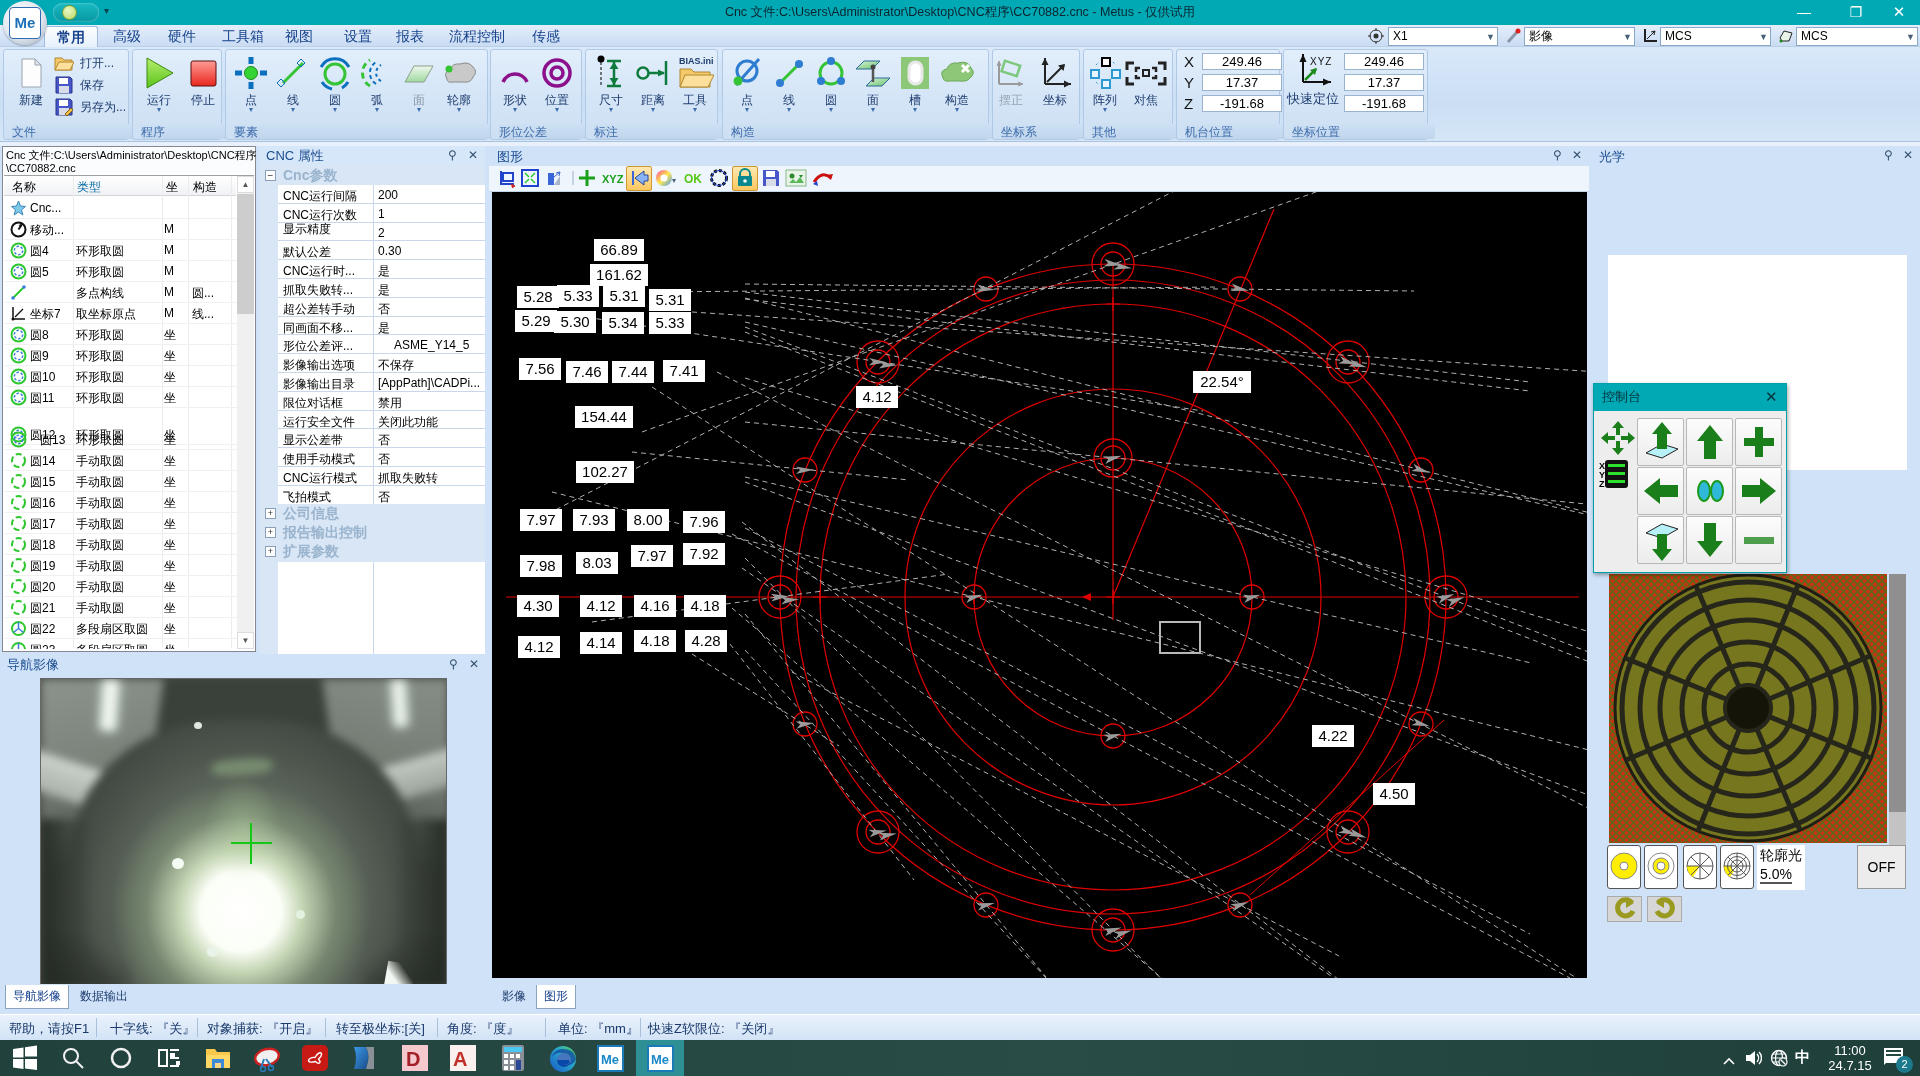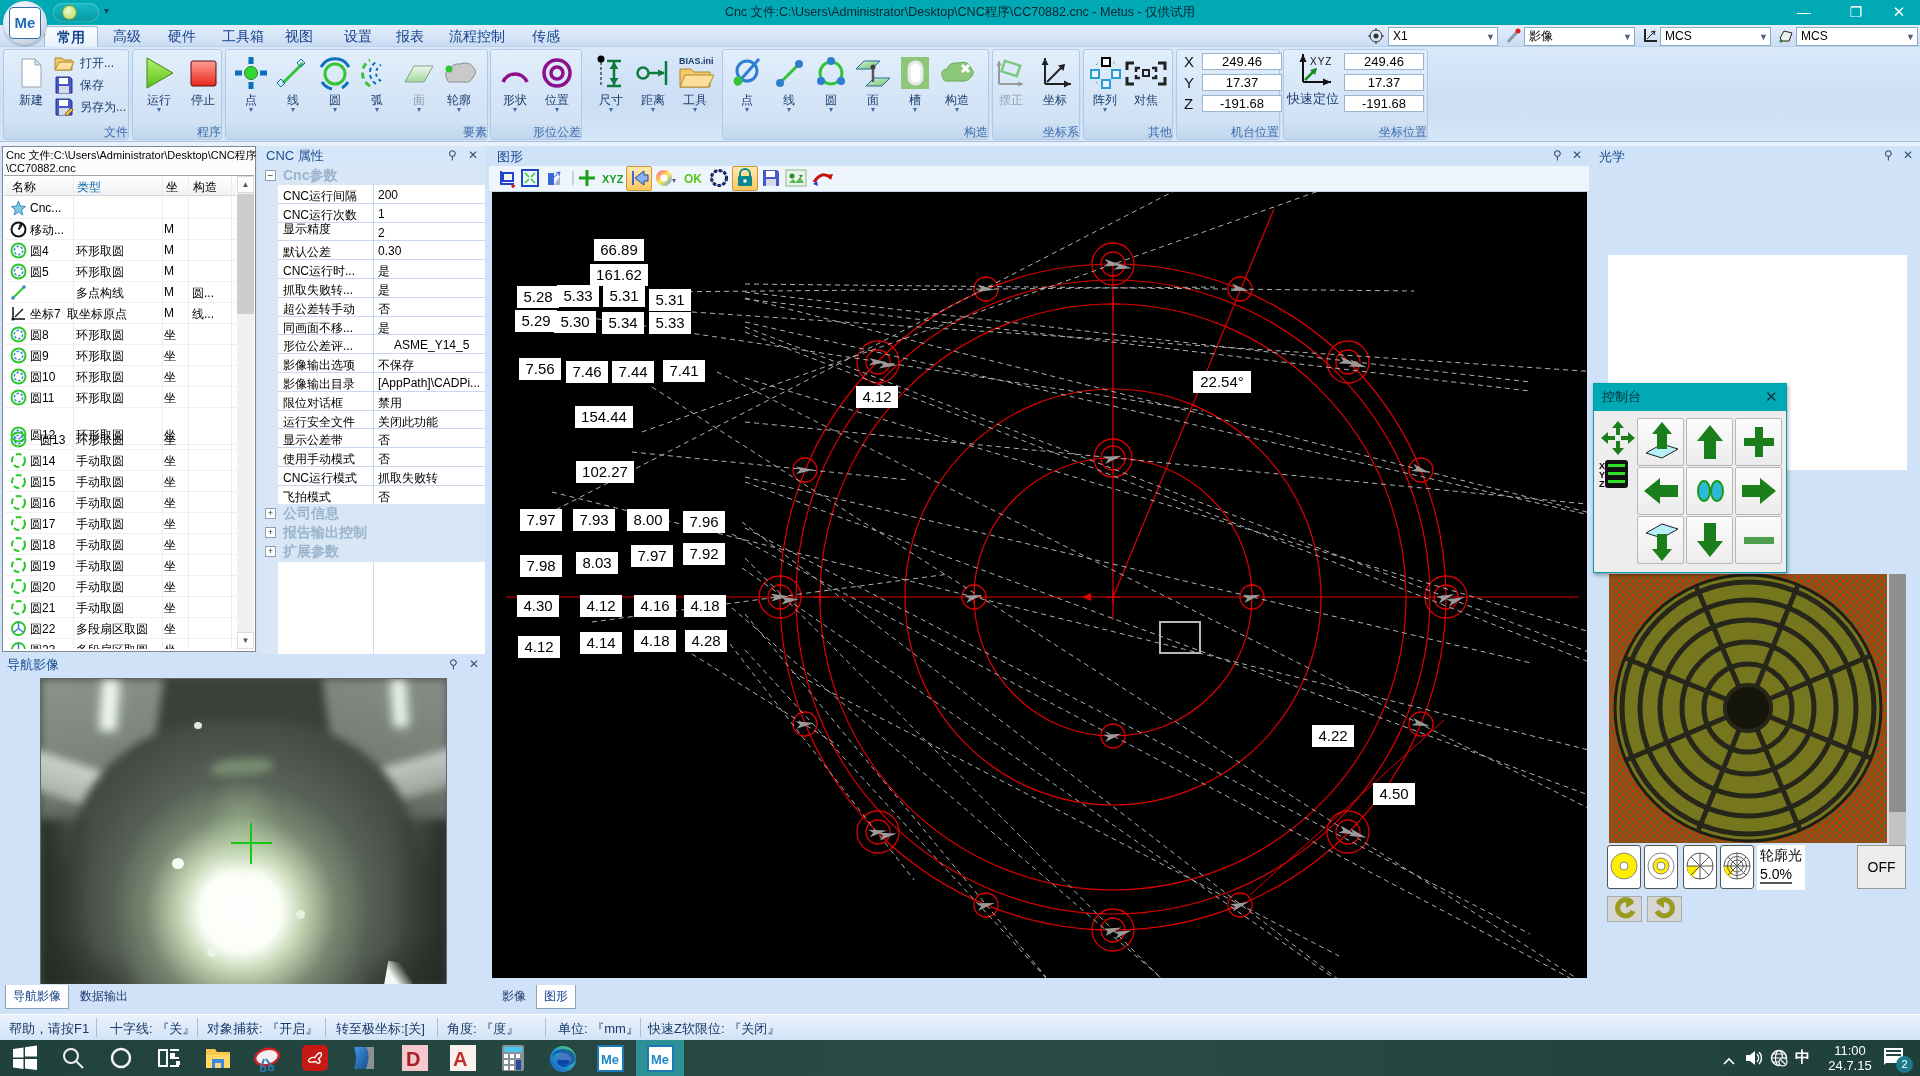--- a/index.html
+++ b/index.html
@@ -2,21 +2,21 @@
 <html><head><meta charset="utf-8"><style>
 *{margin:0;padding:0;box-sizing:border-box;}
 html,body{width:1920px;height:1076px;overflow:hidden;font-family:"Liberation Sans",sans-serif;}
 .abs{position:absolute;}
 body{position:relative;background:#cfe2f8;}
 .rtab{position:absolute;top:1px;height:21px;line-height:21px;font-size:14px;color:#15428b;text-align:center;}
 .rtab.active{background:linear-gradient(#fdfeff,#e6f0fb);border:1px solid #9ebce0;border-bottom:none;border-radius:3px 3px 0 0;font-weight:bold;}
 .combo{position:absolute;top:2px;height:19px;background:#fff;border:1px solid #8ba8c7;font-size:12px;color:#000;line-height:17px;padding-left:4px;}
 .combo .da{position:absolute;right:2px;top:1px;color:#4a6078;font-size:9px;}
 .rgroup{position:absolute;top:2px;height:91px;background:linear-gradient(#e2eefb,#d4e5f7 55%,#cddff2);border:1px solid #b0c9e6;border-radius:3px;}
-.glabel{position:absolute;left:0;bottom:0px;width:100%;height:15px;font-size:12px;color:#3e6cab;text-align:right;background:linear-gradient(#cde0f4,#c0d5ec);border-radius:0 0 3px 3px;}
+.glabel{position:absolute;left:8px;bottom:0px;width:100%;height:15px;font-size:12px;color:#3e6cab;text-align:left;background:linear-gradient(#cde0f4,#c0d5ec);border-radius:0 0 3px 3px;}
 .bigbtn{position:absolute;width:46px;text-align:center;}
 .bigbtn .bt{font-size:12px;color:#1e3c6e;margin-top:0px;line-height:13px;}
 .bigbtn .dd{font-size:8px;color:#3e6cab;line-height:6px;}
 .smallbtn{position:absolute;height:22px;font-size:12px;color:#1e3c6e;line-height:22px;padding-left:8px;}
 .vals{position:absolute;width:80px;height:17px;background:#fff;border:1px solid #9ab4d0;font-size:13px;color:#000;text-align:center;line-height:15px;}
 .ptitle{font-size:13px;color:#1b4c8e;line-height:20px;}
 .pinx{position:absolute;top:3px;color:#33506e;font-size:12px;}
 .trow{position:absolute;left:1px;width:232px;height:21px;font-size:12px;color:#000;}
 .trow span{position:absolute;top:3px;}
 .prow{position:absolute;font-size:12px;color:#000;white-space:nowrap;}
@@ -224,20 +224,23 @@
     <div class="bigbtn" style="left:534px;top:5px;width:46px;">
       <div style="height:42px;display:flex;align-items:center;justify-content:center;">
         <svg width="36" height="36" viewBox="0 0 36 36" style="">
           <circle cx="18" cy="18" r="13" fill="none" stroke="#8c0f8c" stroke-width="3.5"></circle>
           <circle cx="18" cy="18" r="6" fill="none" stroke="#8c0f8c" stroke-width="3.5"></circle>
         </svg>
       </div>
       <div class="bt" style="color:#1e3c6e">位置</div>
       <div class="dd">▾</div>
     </div>
+    <div class="rgroup" style="left:585px;width:133px;">
+      <div class="glabel">标注</div>
+    </div>
     <div class="bigbtn" style="left:588px;top:5px;width:46px;">
       <div style="height:42px;display:flex;align-items:center;justify-content:center;">
         <svg width="34" height="36" viewBox="0 0 34 36" style="">
           <circle cx="7" cy="4" r="3.5" fill="#000"></circle>
           <line x1="7" y1="7" x2="7" y2="30" stroke="#000" stroke-dasharray="3 2"></line>
           <line x1="13" y1="6" x2="27" y2="6" stroke="#0e7a3c" stroke-width="2.5"></line>
           <line x1="13" y1="31" x2="27" y2="31" stroke="#0e7a3c" stroke-width="2.5"></line>
           <line x1="20" y1="7" x2="20" y2="30" stroke="#0e7a3c" stroke-width="2.5"></line>
           <path d="M20 7 l-4.5 7 h9 z" fill="#0e7a3c"></path>
           <path d="M20 30 l-4.5 -7 h9 z" fill="#0e7a3c"></path>
@@ -491,21 +494,21 @@
         <span style="left:187px;">圆...</span>
         <div style="position:absolute;left:0;top:20px;width:232px;height:1px;background:#f0f0f0;"></div>
       </div>
       <div class="trow" style="top:127px;height:21px;overflow:hidden;">
         <span style="left:5px;top:2px;"><svg width="17" height="17" viewBox="0 0 17 17" style="">
             <path d="M3 2 v12 h12" stroke="#111" stroke-width="1.5" fill="none"></path>
             <path d="M5 12 L13 4" stroke="#111" stroke-width="1.2"></path>
             <circle cx="3" cy="14" r="1.5" fill="#111"></circle>
           </svg></span>
         <span style="left:25px;">坐标7</span>
-        <span style="left:62px;">取坐标原点</span>
+        <span style="left:71px;">取坐标原点</span>
         <span style="left:159px;">M</span>
         <span style="left:187px;">线...</span>
         <div style="position:absolute;left:0;top:20px;width:232px;height:1px;background:#f0f0f0;"></div>
       </div>
       <div class="trow" style="top:148px;height:21px;overflow:hidden;">
         <span style="left:5px;top:2px;"><svg width="17" height="17" viewBox="0 0 17 17" style="">
             <circle cx="8.5" cy="8.5" r="7" fill="none" stroke="#2ec82e" stroke-width="2"></circle>
             <circle cx="8.5" cy="8.5" r="4.2" fill="none" stroke="#3c7ddd" stroke-width="1.5" stroke-dasharray="2.5 1.8"></circle>
           </svg></span>
         <span style="left:25px;">圆8</span>

